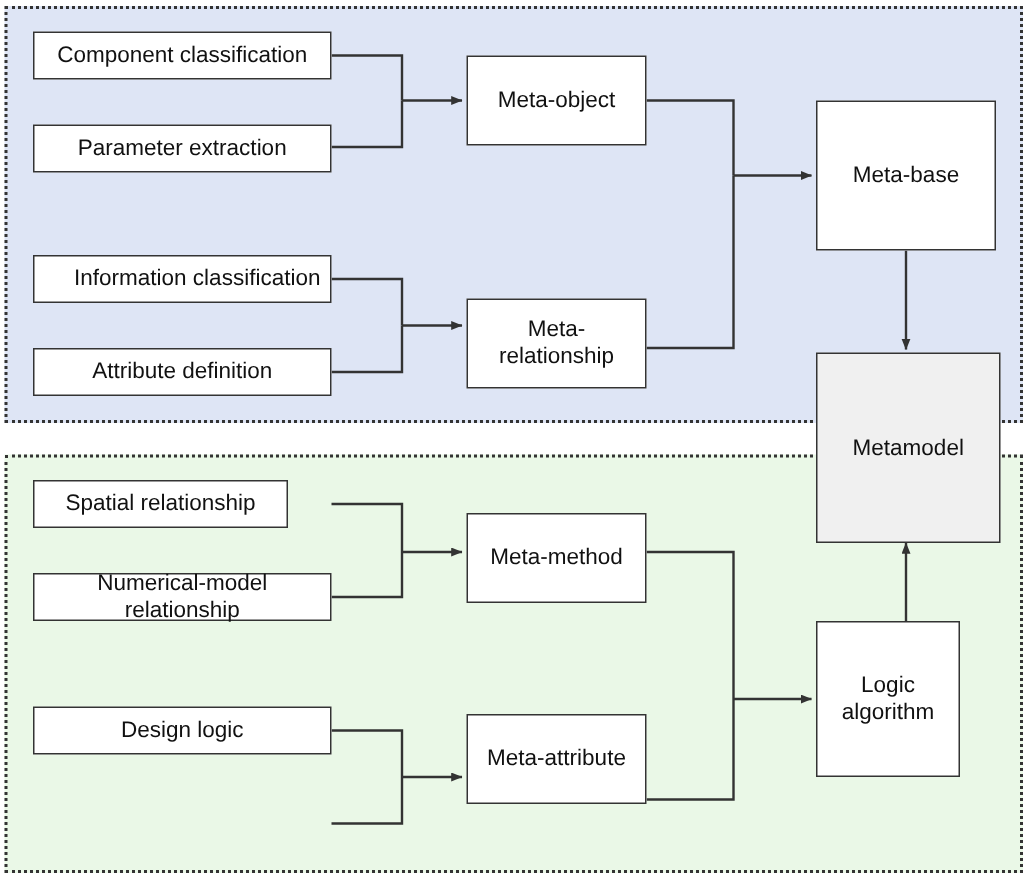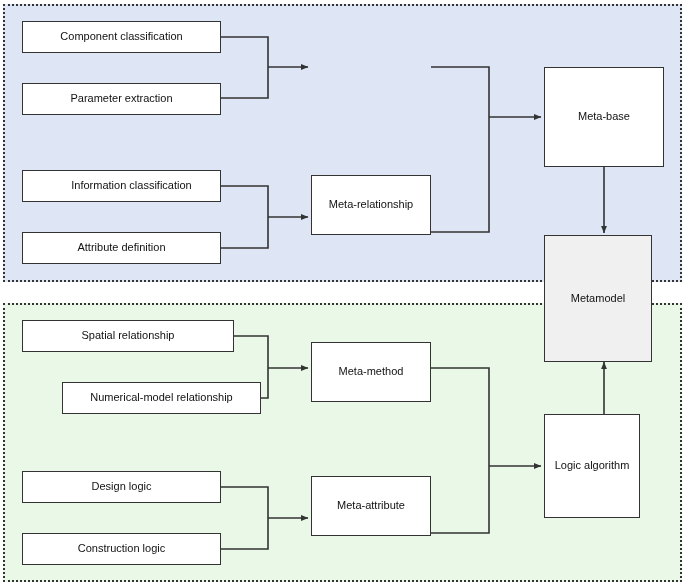--- a/index.html
+++ b/index.html
@@ -38,21 +38,21 @@
   }
   .node {
     position: absolute;
     box-sizing: border-box;
     border: 1.5px solid #333333;
     background: #ffffff;
     display: flex;
     align-items: center;
     justify-content: center;
     text-align: center;
-    font-size: 11px;
+    font-size: 15px;
     color: #111111;
     line-height: 1.2;
     padding: 2px 4px;
   }
   .node.shaded {
     background: #f0f0f0;
   }
   #svg-connectors {
     position: absolute;
     left: 0;
@@ -130,48 +130,48 @@
   </div>
 
   <div class="node" style="left:22px; top:170px; width:199px; height:32px;padding-left:24px;">
     <span>Information classification</span>
   </div>
 
   <div class="node" style="left:22px; top:232px; width:199px; height:32px;">
     <span>Attribute definition</span>
   </div>
 
+  <div class="node" style="left:311px; top:37px; width:120px; height:60px;">
+    <span>Meta-object</span>
+  </div>
 
-  <div class="node" style="left:311px; top:175px; width:120px; height:60px;">
+  <div class="node" style="left:311px; top:199px; width:120px; height:60px;">
     <span>Meta-relationship</span>
   </div>
 
   <div class="node" style="left:544px; top:67px; width:120px; height:100px;">
     <span>Meta-base</span>
   </div>
 
-  <div class="node shaded" style="left:544px; top:235px; width:108px; height:127px;">
+  <div class="node shaded" style="left:544px; top:235px; width:123px; height:127px;">
     <span>Metamodel</span>
   </div>
 
-  <div class="node" style="left:22px; top:320px; width:212px; height:32px;">
+  <div class="node" style="left:22px; top:320px; width:170px; height:32px;">
     <span>Spatial relationship</span>
   </div>
 
-  <div class="node" style="left:22px; top:382px; width:199px; height:32px;margin-left:40px;">
+  <div class="node" style="left:22px; top:382px; width:199px; height:32px;">
     <span>Numerical-model relationship</span>
   </div>
 
   <div class="node" style="left:22px; top:471px; width:199px; height:32px;">
     <span>Design logic</span>
   </div>
 
-  <div class="node" style="left:22px; top:533px; width:199px; height:32px;">
-    <span>Construction logic</span>
-  </div>
 
   <div class="node" style="left:311px; top:342px; width:120px; height:60px;justify-content:center;">
     <span>Meta-method</span>
   </div>
 
   <div class="node" style="left:311px; top:476px; width:120px; height:60px;">
     <span>Meta-attribute</span>
   </div>
 
   <div class="node" style="left:544px; top:414px; width:96px; height:104px;">

